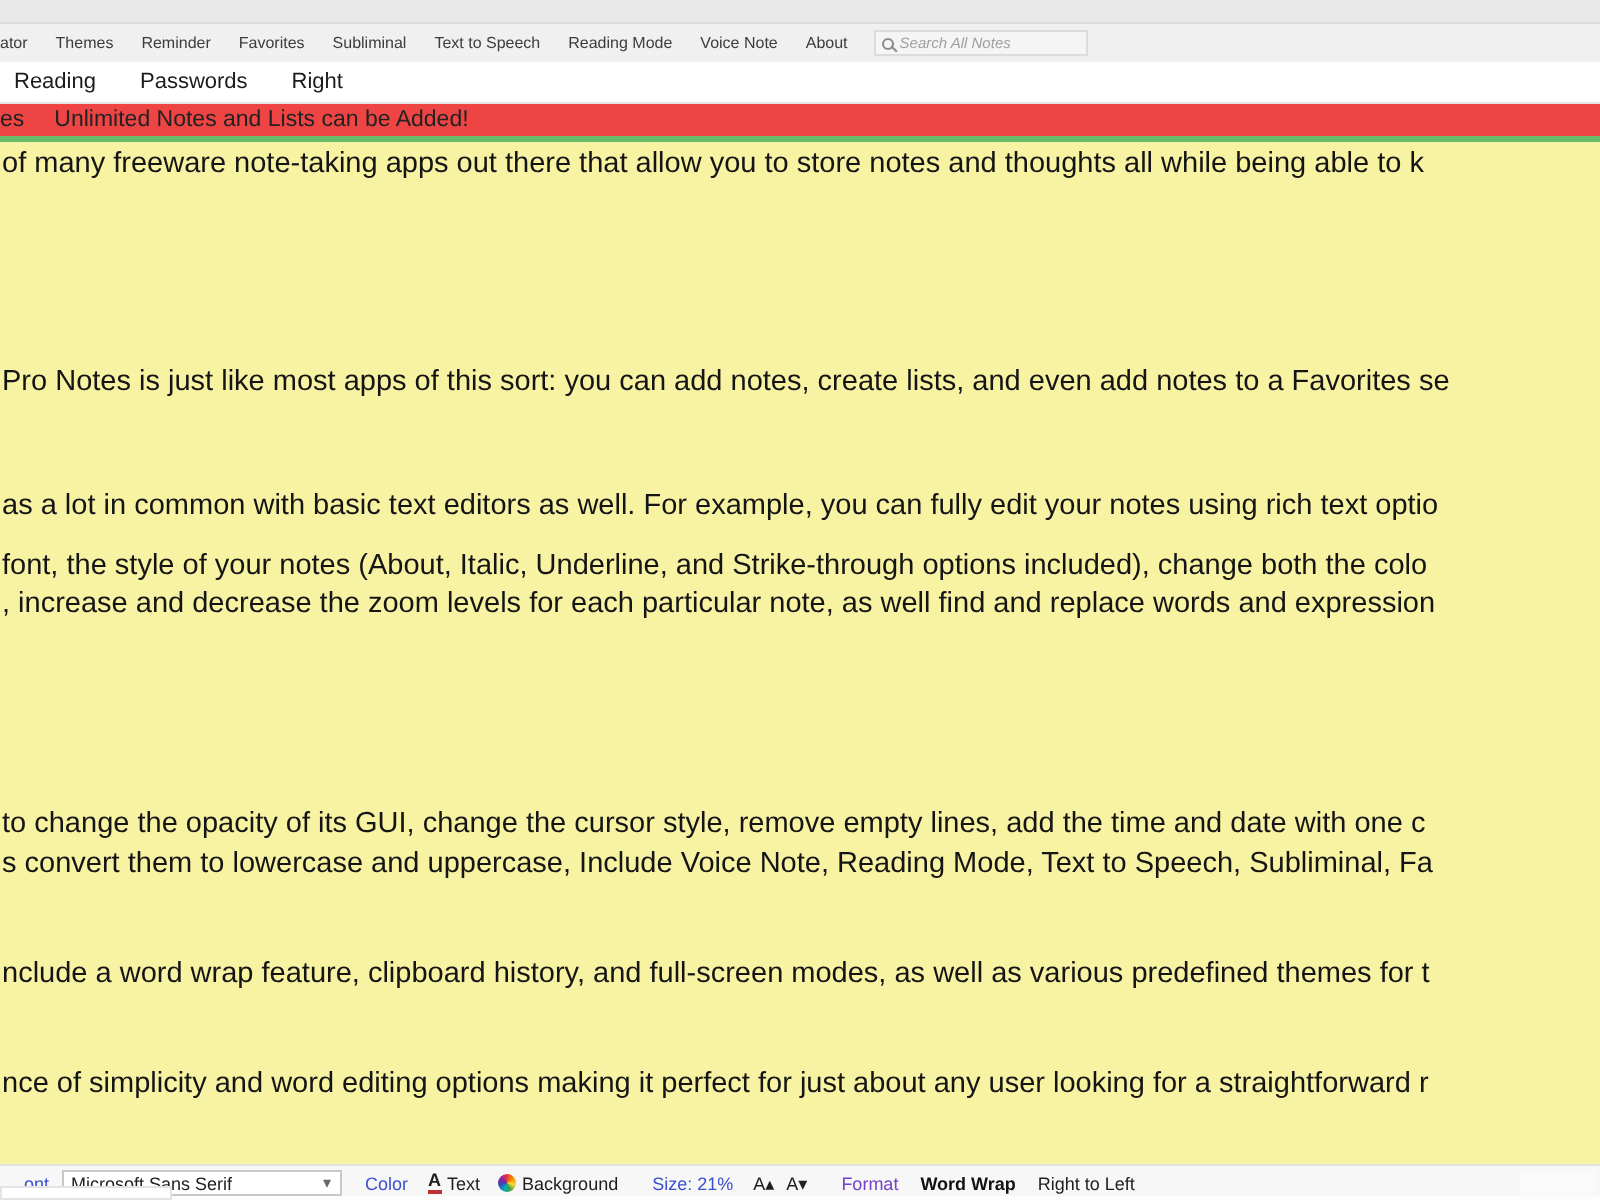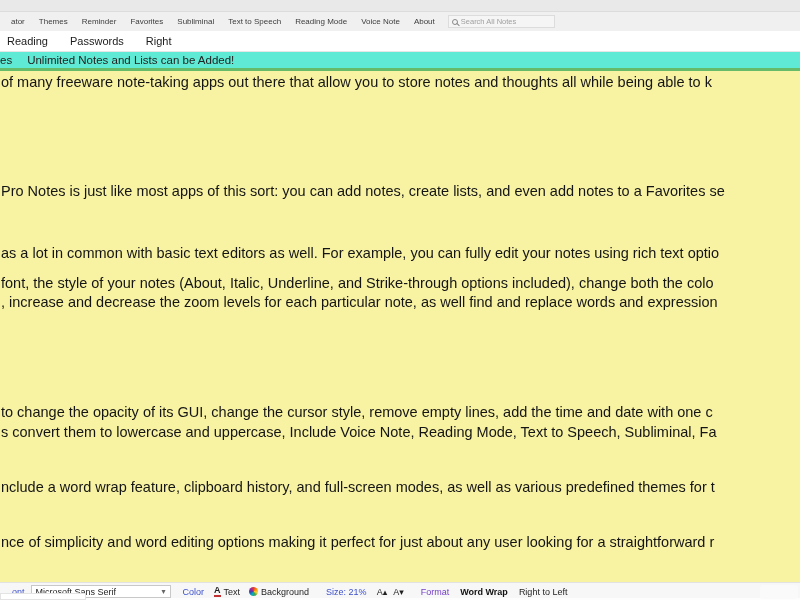--- a/index.html
+++ b/index.html
@@ -8,42 +8,42 @@
 
   
   .titlebar { position:absolute; top:0; left:0; width:800px; height:12px;
               background:#e9e9e9; border-bottom:1px solid #dcdcdc; }
 
   
   .menubar { position:absolute; top:12px; left:0; width:800px; height:19px;
              background:#f0f0f0; display:flex; align-items:center;
              font-size:8px; color:#3c3c3c; }
   .menu-item { padding:0 7px; white-space:nowrap; cursor:default; }
-  .menu-item:first-child { padding-left:11px; }
+  .menu-item:first-child { padding-left:0; }
   .searchbox { margin-left:6px; width:107px; height:13px; background:#f5f5f5;
                border:1px solid #dcdcdc; display:flex; align-items:center; padding:0 3px; }
   .mag { width:6px; height:6px; border:1px solid #8a8a8a; border-radius:50%;
          position:relative; display:inline-block; flex:0 0 auto; }
   .mag::after { content:""; position:absolute; width:4px; height:1px; background:#8a8a8a;
                 transform:rotate(45deg); right:-3px; bottom:-1px; }
   .searchbox input { border:none; outline:none; background:transparent; width:90px;
                      font-size:7.5px; color:#555; margin-left:3px;
-                     font-family:"Liberation Sans", sans-serif; }
+                     font-family:"Liberation Sans", sans-serif;font-style:italic; }
   .searchbox input::placeholder { color:#a0a0a0; }
 
   
   .tabsrow { position:absolute; top:31px; left:0; width:800px; height:21px;
              background:#ffffff; display:flex; align-items:center;
              font-size:11px; color:#1b1b1b; border-bottom:1px solid #e6e6e6; }
   .tab { padding:0 11px; white-space:nowrap; cursor:default; }
   .tab:first-child { margin-left:-4px; }
 
   
   .infobar { position:absolute; top:52px; left:0; width:800px; height:16px;
-             background:#5eead4; display:flex; align-items:center;
+             background:#ef4444; display:flex; align-items:center;
              font-size:11.5px; color:#222; }
   .infobar .frag { margin-left:0; }
   .infobar .msg { margin-left:15px; }
   .green-divider { position:absolute; top:68px; left:0; width:800px; height:3px;
                    background:#66bb6a; }
 
   
   .editor { position:absolute; top:71px; left:0; width:800px; height:511px;
             background:#f8f2a3; overflow:hidden; cursor:text; }
   .note-line { position:absolute; left:1px; white-space:nowrap; font-size:14.5px;

